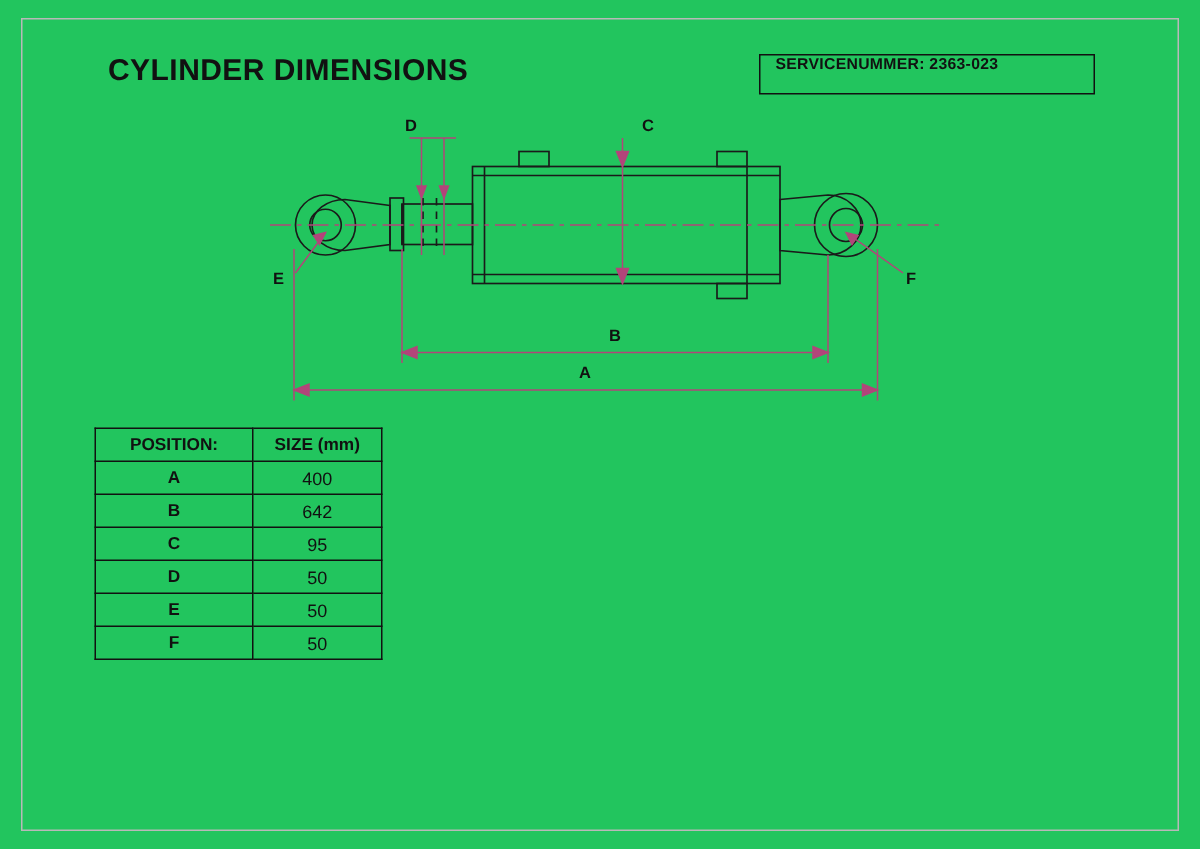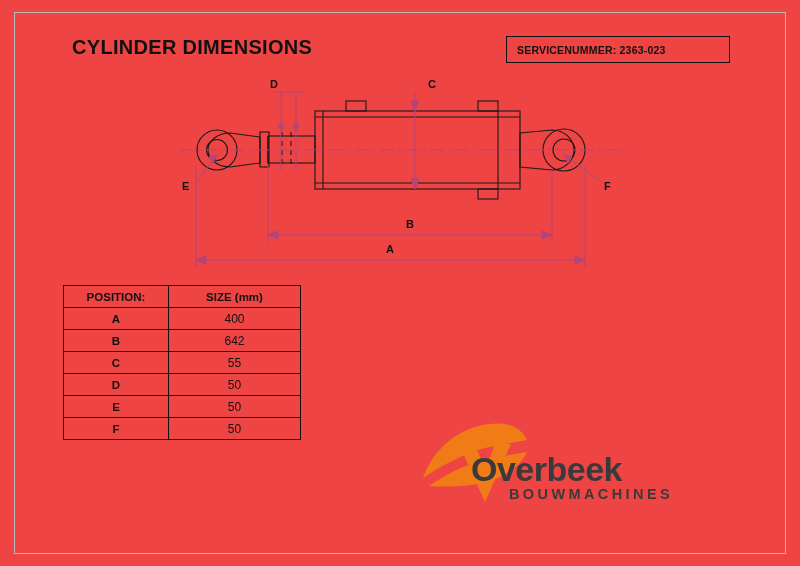--- a/index.html
+++ b/index.html
@@ -7,21 +7,21 @@
     padding: 0;
     background: #ffffff;
   }
   body {
     font-family: "Liberation Sans", sans-serif;
   }
   #page {
     position: relative;
     width: 800px;
     height: 566px;
-    background: #ef4444;
+    background: #22c55e;
     overflow: hidden;
   }
   .border-frame {
     position: absolute;
     left: 14px;
     top: 12px;
     width: 772px;
     height: 542px;
     border: 1px solid #b9b9b9;
     box-sizing: border-box;
@@ -37,36 +37,35 @@
   }
   #service-box {
     position: absolute;
     left: 506px;
     top: 36px;
     width: 224px;
     height: 27px;
     border: 1px solid #111111;
     box-sizing: border-box;
     display: flex;
-    align-items: center;
     padding-left: 10px;
   }
   #service-box .svc-text {
     font-size: 10.5px;
     font-weight: bold;
     color: #111111;
     letter-spacing: 0.2px;
   }
   
   #spec-table {
     position: absolute;
     left: 63px;
     top: 285px;
     border-collapse: collapse;
-    width: 238px;
+    width: 192px;
   }
   #spec-table td, #spec-table th {
     border: 1px solid #111111;
     height: 21px;
     text-align: center;
     font-size: 11.5px;
     font-weight: bold;
     color: #111111;
     padding: 0;
   }
@@ -231,42 +230,31 @@
       <tr>
         <td>A</td>
         <td class="val">400</td>
       </tr>
       <tr>
         <td>B</td>
         <td class="val">642</td>
       </tr>
       <tr>
         <td>C</td>
-        <td class="val">55</td>
+        <td class="val">95</td>
       </tr>
       <tr>
         <td>D</td>
         <td class="val">50</td>
       </tr>
       <tr>
         <td>E</td>
         <td class="val">50</td>
       </tr>
       <tr>
         <td>F</td>
         <td class="val">50</td>
       </tr>
     </tbody>
   </table>
 
-  <div id="logo">
-    <svg width="330" height="96" viewBox="0 0 330 96">
-
-      <path d="M8 64 C 18 36, 42 14, 74 10 C 96 7, 108 16, 112 26 L 70 34 C 48 40, 26 52, 8 64 Z" fill="#ef7c17"></path>
-      <path d="M14 72 C 34 58, 56 48, 78 44 L 112 38 C 104 54, 86 66, 62 70 C 44 73, 26 73, 14 72 Z" fill="#ef7c17"></path>
-
-      <path d="M44 30 L 70 88 L 96 30 L 80 30 L 70 56 L 60 30 Z" fill="#ef7c17"></path>
-    </svg>
-    <div class="wordmark">Overbeek</div>
-    <div class="sub">BOUWMACHINES</div>
-  </div>
 
 </div>
 
 </body></html>

